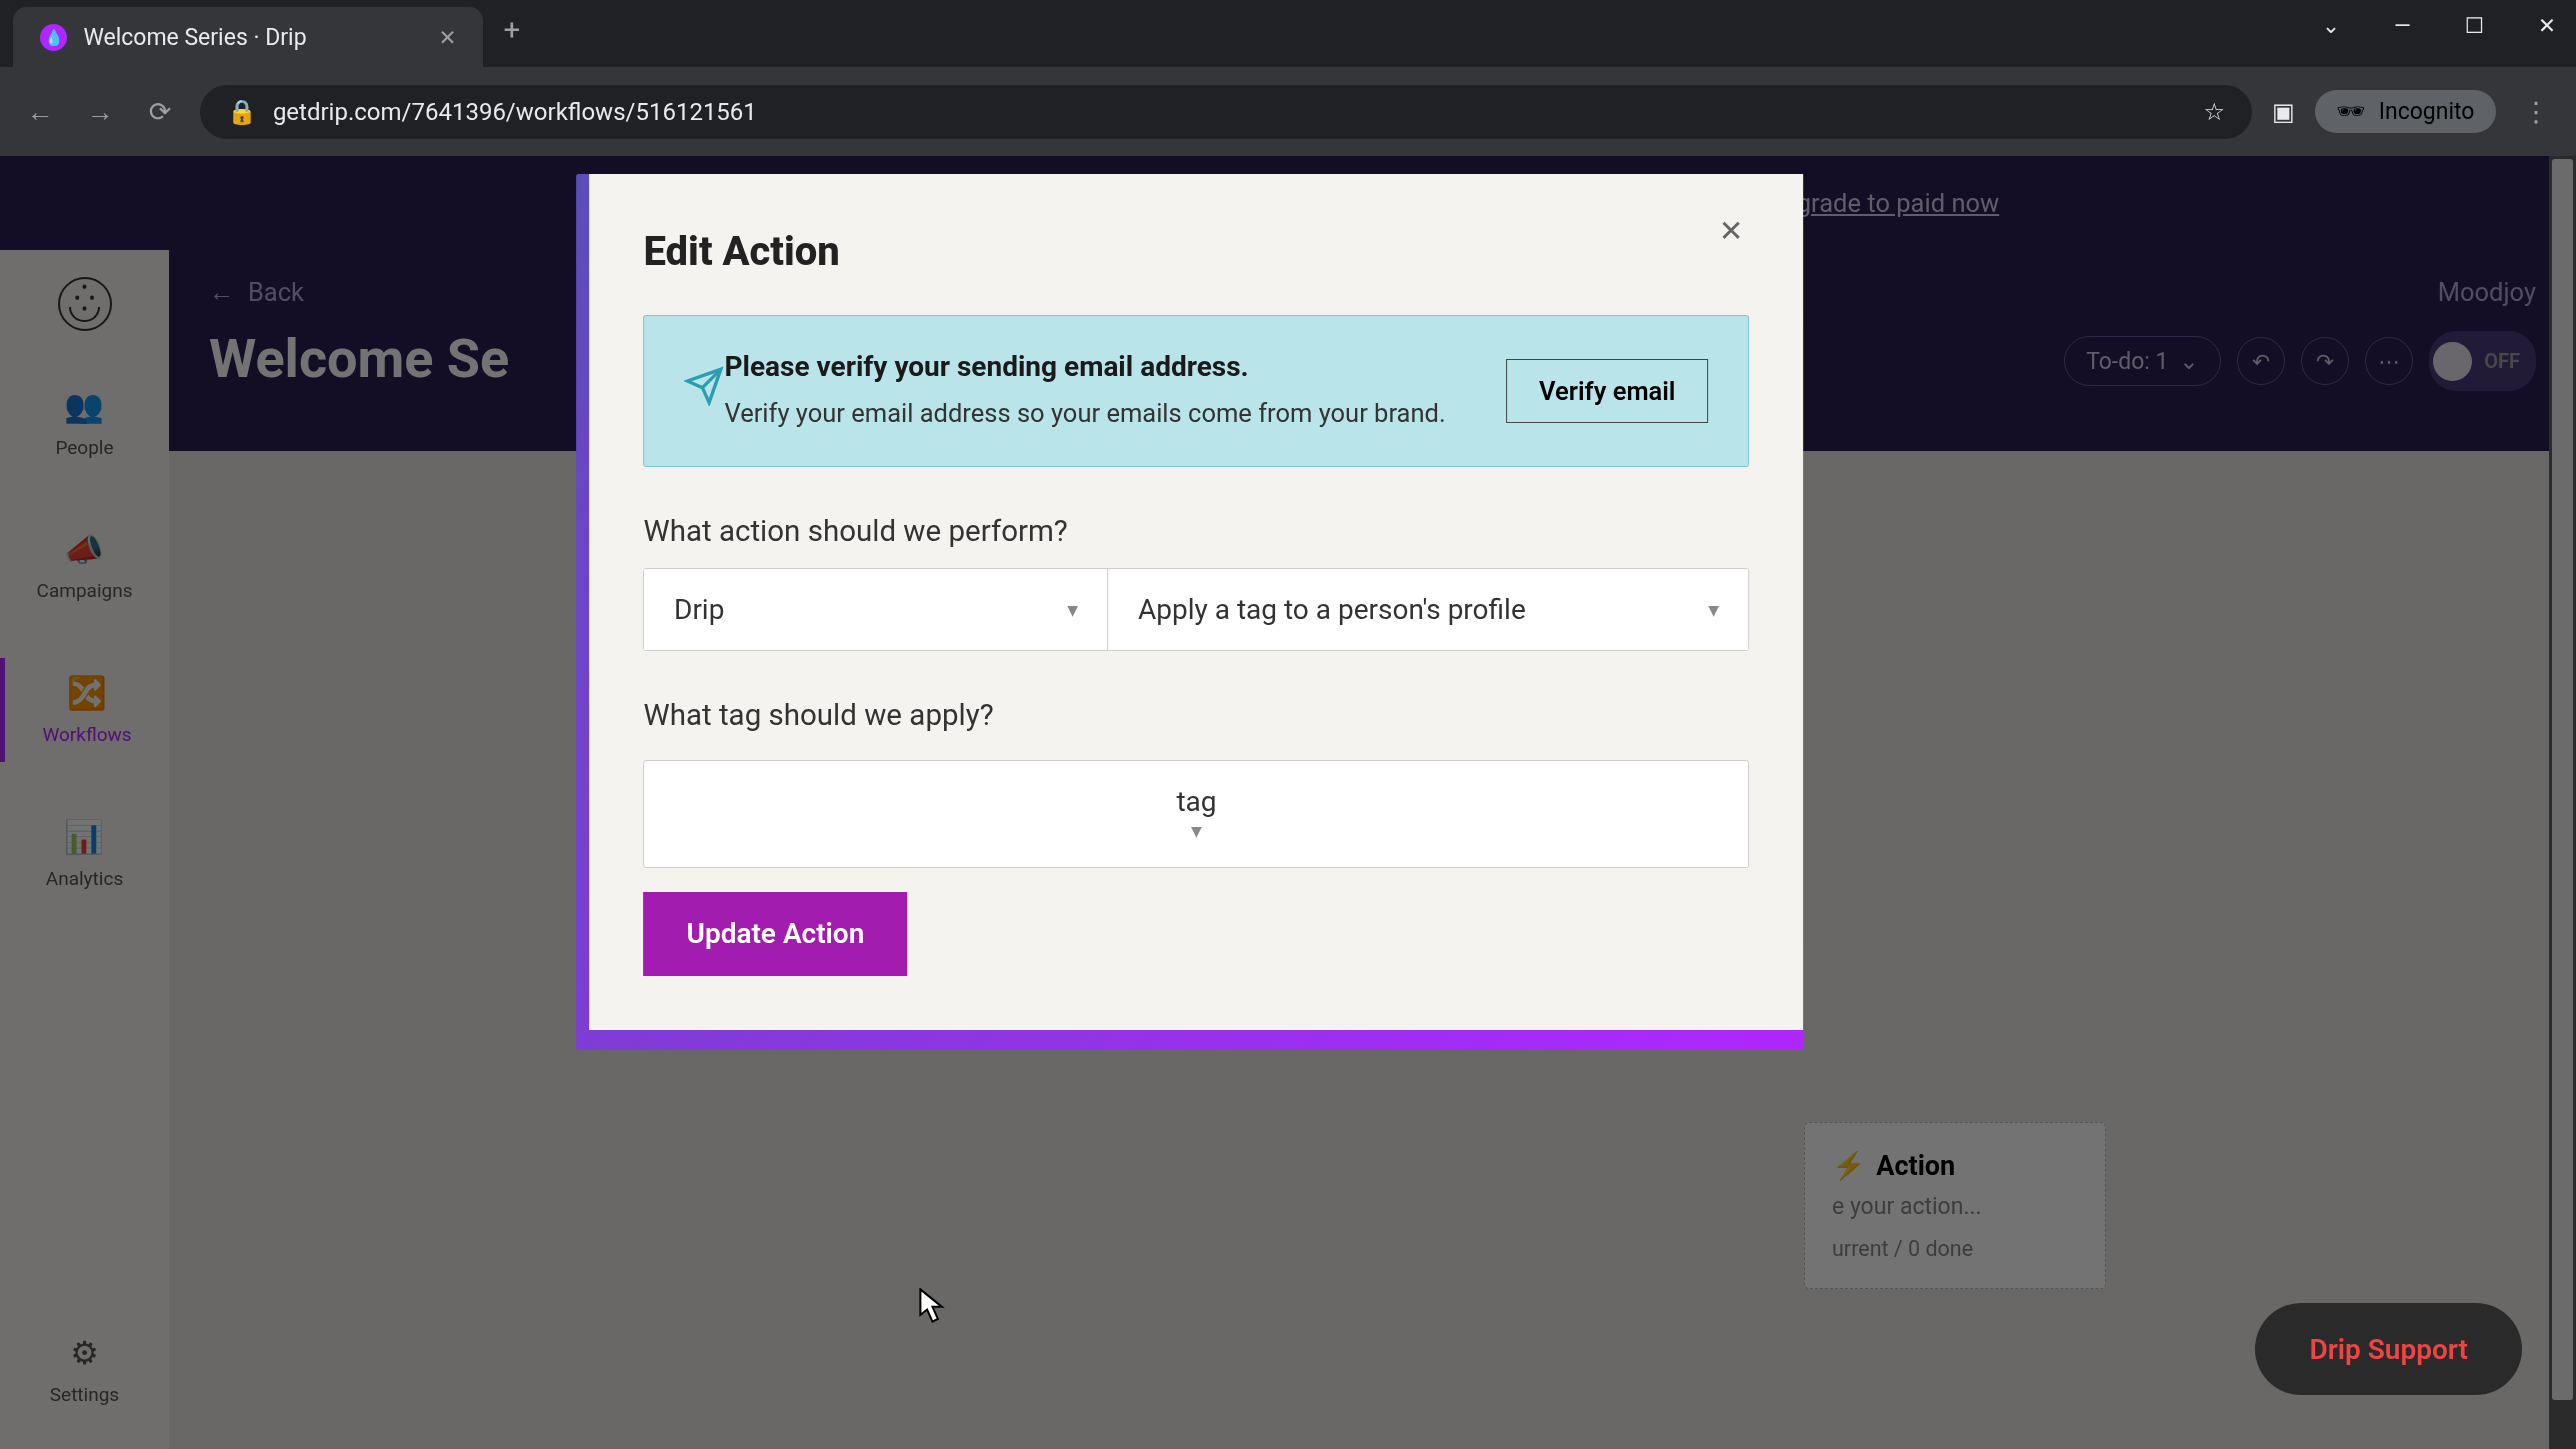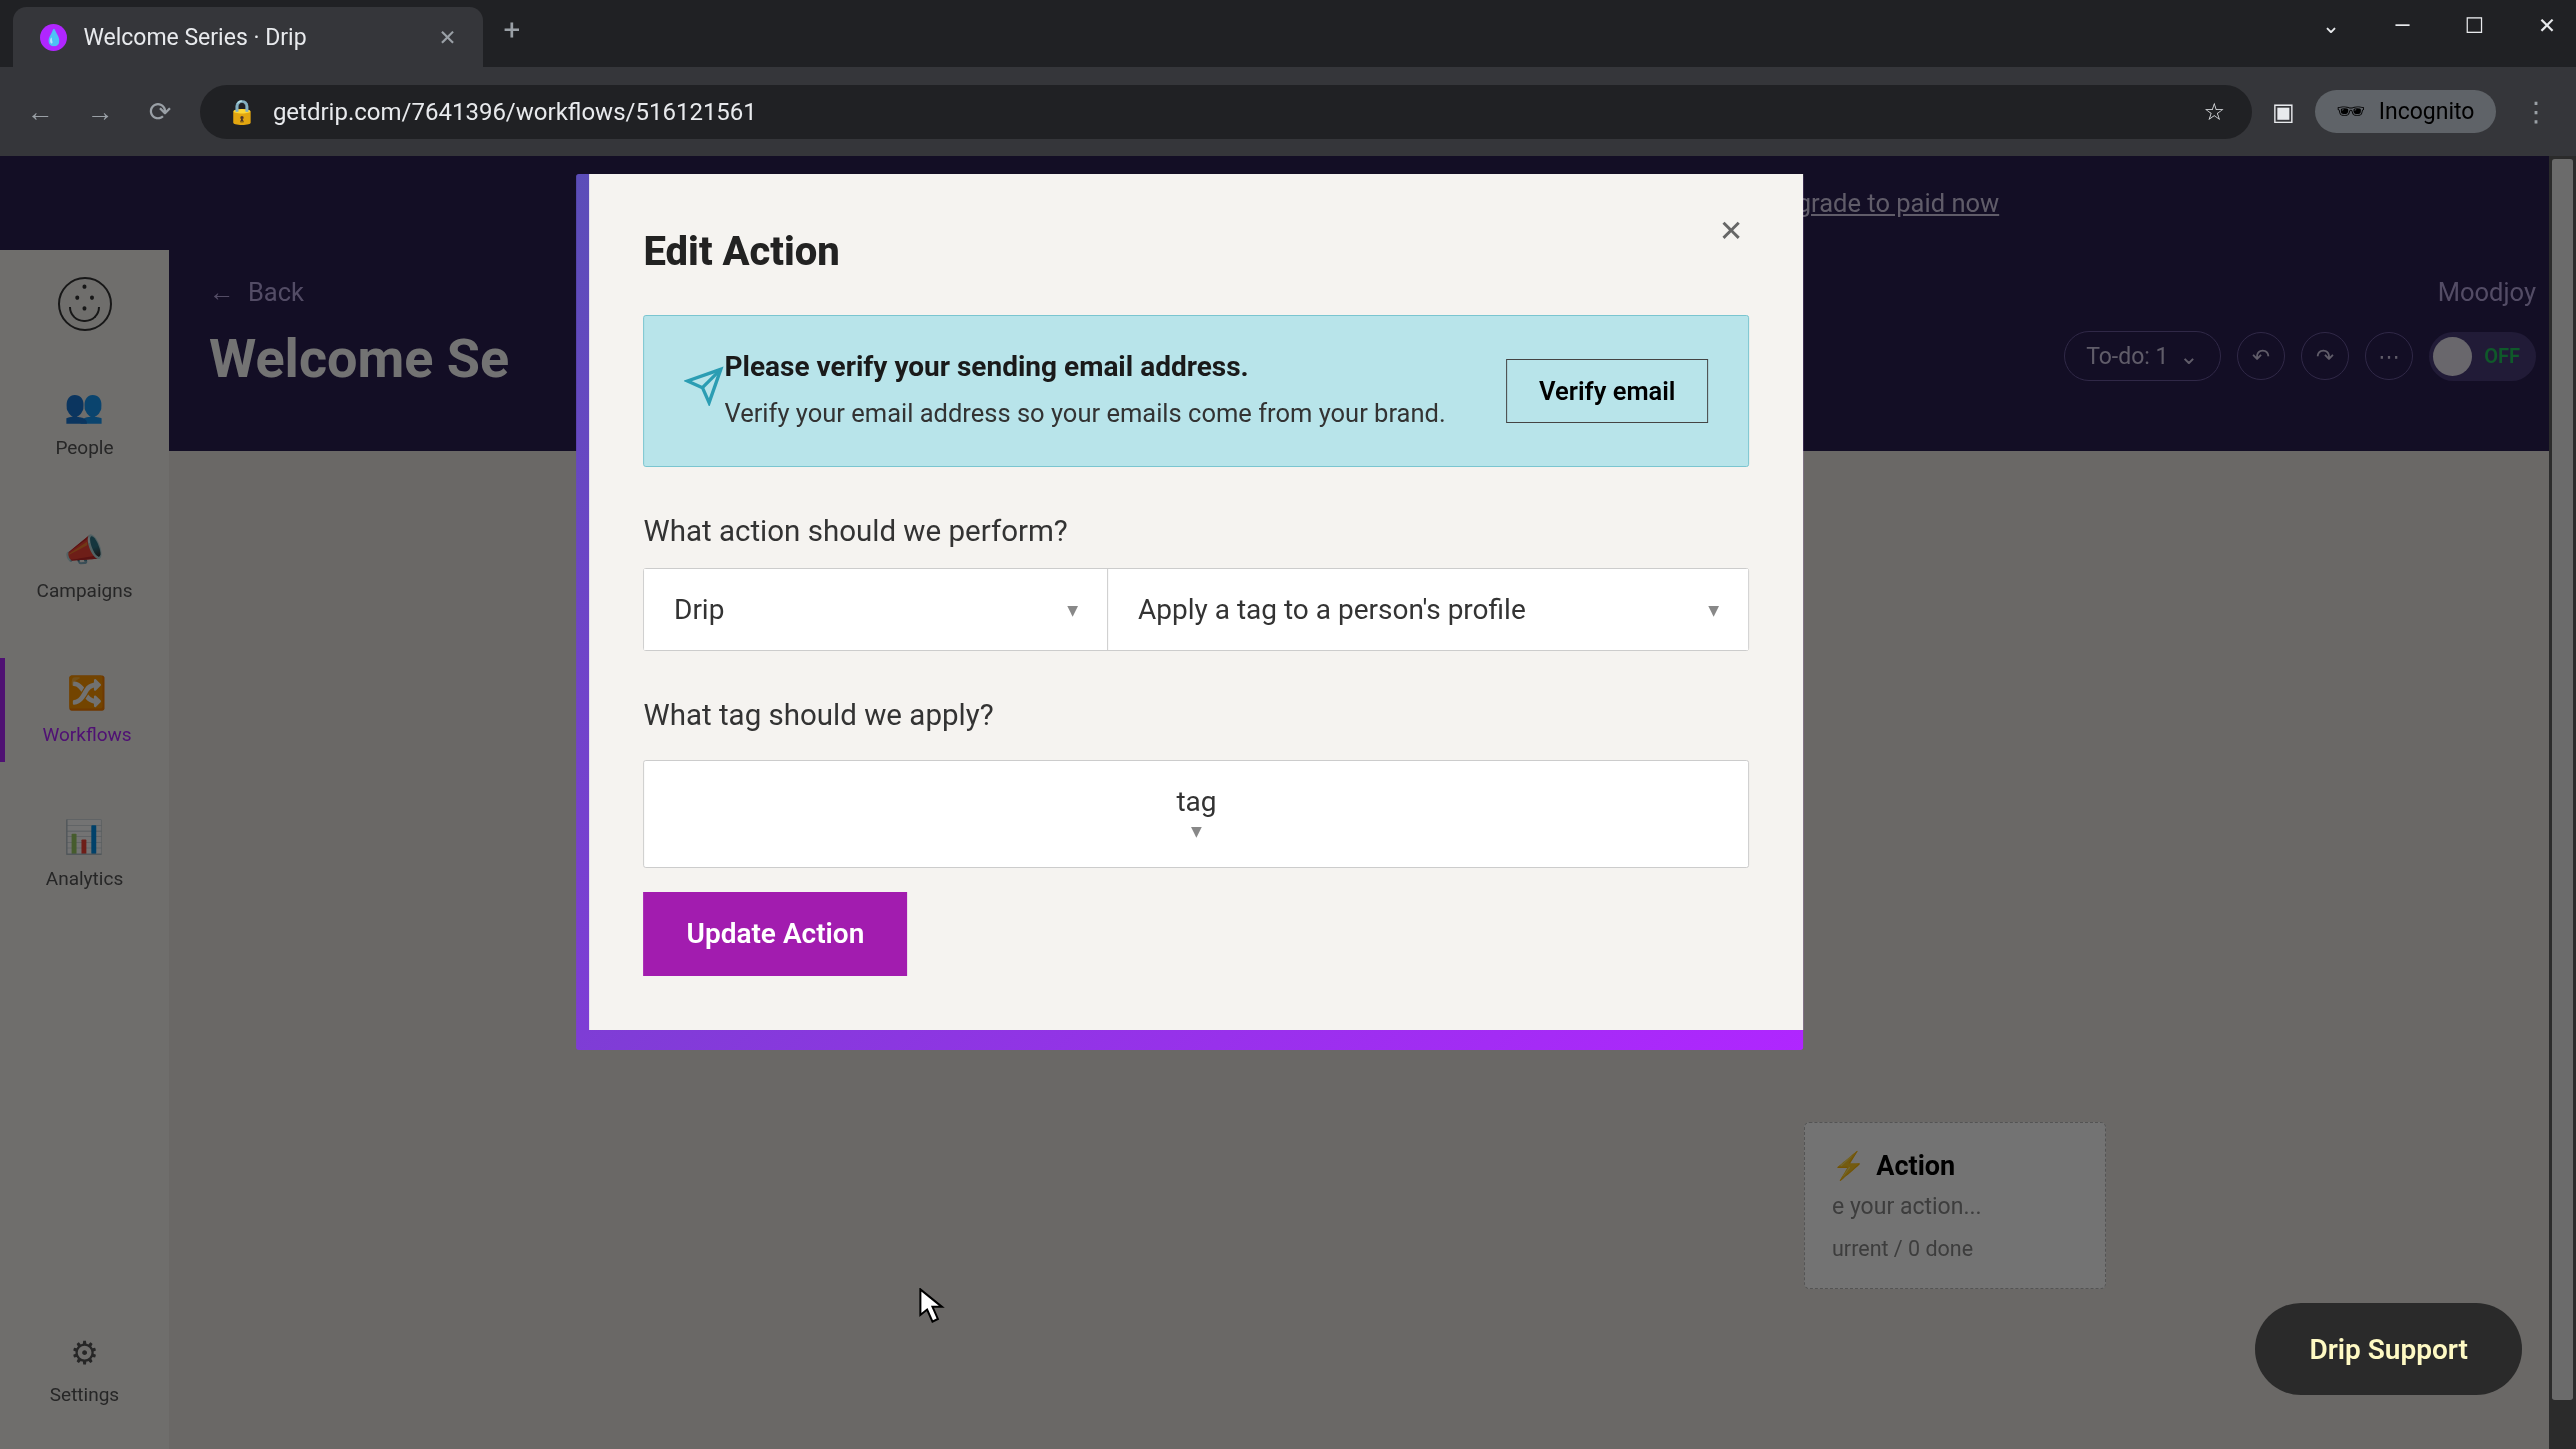--- a/index.html
+++ b/index.html
@@ -42,21 +42,21 @@
 .sidebar-settings { margin-top: auto; margin-bottom: 27px; }
 
 
 .page-header { position: absolute; top: 94px; left: 169px; right: 0; background: #2a1f52; padding: 27px 40px; height: 201px; z-index: 1; }
 .back-link { color: #b8a8e0; font-size: 25.5px; display: flex; align-items: center; gap: 13.4px; }
 .page-title { color: #fff; font-size: 54px; font-weight: 700; margin-top: 20px; }
 .header-right { position: absolute; right: 40px; top: 27px; color: #b8a8e0; font-size: 25.5px; }
 .header-controls { position: absolute; right: 40px; top: 81px; display: flex; gap: 16px; align-items: center; }
 .pill { border: 1.3px solid #6b5a9e; border-radius: 27px; padding: 10.7px 21.5px; color: #d4cce8; font-size: 23px; display: flex; gap: 10.7px; align-items: center; }
 .pill-icon { border: 1.3px solid #6b5a9e; border-radius: 50%; width: 48px; height: 48px; display: flex; align-items: center; justify-content: center; font-size: 21.5px; color: #d4cce8; }
-.toggle { width: 107px; height: 49px; background: #4a3d7a; border-radius: 27px; position: relative; display: flex; align-items: center; justify-content: flex-end; padding-right: 16px; color: #22c55e; font-size: 20px; font-weight: 600; }
+.toggle { width: 107px; height: 60px; background: #4a3d7a; border-radius: 27px; position: relative; display: flex; align-items: center; justify-content: flex-end; padding-right: 16px; color: #a3a3a3; font-size: 20px; font-weight: 600; }
 .toggle::before { content: ""; position: absolute; left: 4px; width: 39px; height: 39px; background: #e8e4f0; border-radius: 50%; }
 
 
 .canvas { position: absolute; top: 295px; left: 169px; right: 0; bottom: 0; background: #eae7e2; z-index: 1; }
 .action-card { position: absolute; top: 671px; right: 470px; width: 302px; background: #fff; border: 0.7px dashed #bbb; border-radius: 5.4px; padding: 27px; }
 .action-card-title { display: flex; gap: 10.7px; font-size: 27px; font-weight: 700; }
 .action-card-sub { color: #888; font-size: 23px; margin-top: 10.7px; }
 .action-card-meta { color: #888; font-size: 21.5px; margin-top: 16px; }
 
 
@@ -77,21 +77,21 @@
 .select-row { display: flex; margin-top: 20px; border: 1.3px solid #ccc; border-radius: 2.7px; align-items: center; }
 .select { flex: 1; padding: 24px 29.5px; font-size: 28px; color: #333; display: flex; align-items: center; justify-content: space-between; background: #fff; }
 .select + .select { border-left: 1.3px solid #ccc; }
 .select:first-child { flex: 0 0 463px; }
 .select-single { margin-top: 28px; border: 1.3px solid #ccc; border-radius: 2.7px; padding: 24px 29.5px; font-size: 28px; color: #333; display: flex; align-items: center; justify-content: space-between; background: #fff; flex-direction: column; }
 .chev { color: #888; font-size: 21.5px; }
 
 .submit-btn { margin-top: 24px; background: #a21caf; color: #fff; font-size: 28px; font-weight: 600; padding: 25.5px 43px; border: none; cursor: pointer; }
 
 
-.support-pill { position: absolute; bottom: 54px; right: 54px; background: #2a2a2a; color: #fef9c3; font-size: 28px; font-weight: 600; padding: 29.5px 54px; border-radius: 54px; z-index: 20; margin-top: 24px; }
+.support-pill { position: absolute; bottom: 54px; right: 54px; background: #2a2a2a; color: #ef4444; font-size: 28px; font-weight: 600; padding: 29.5px 54px; border-radius: 54px; z-index: 20; margin-top: 24px; }
 
 
 .cursor { position: absolute; z-index: 30; width: 27px; height: 27px; top: 1288px; left: 919px; }
 .cursor svg { width: 27px; height: 35px; }
 
 
 .vscroll { position: absolute; top: 156px; right: 0; width: 27px; bottom: 0; background: #2b2b2b; z-index: 6; }
 .vscroll-thumb { width: 21.5px; margin: 2.7px; background: #6b6b6b; border-radius: 2.7px; height: 96%; }
 </style>
 </head>

